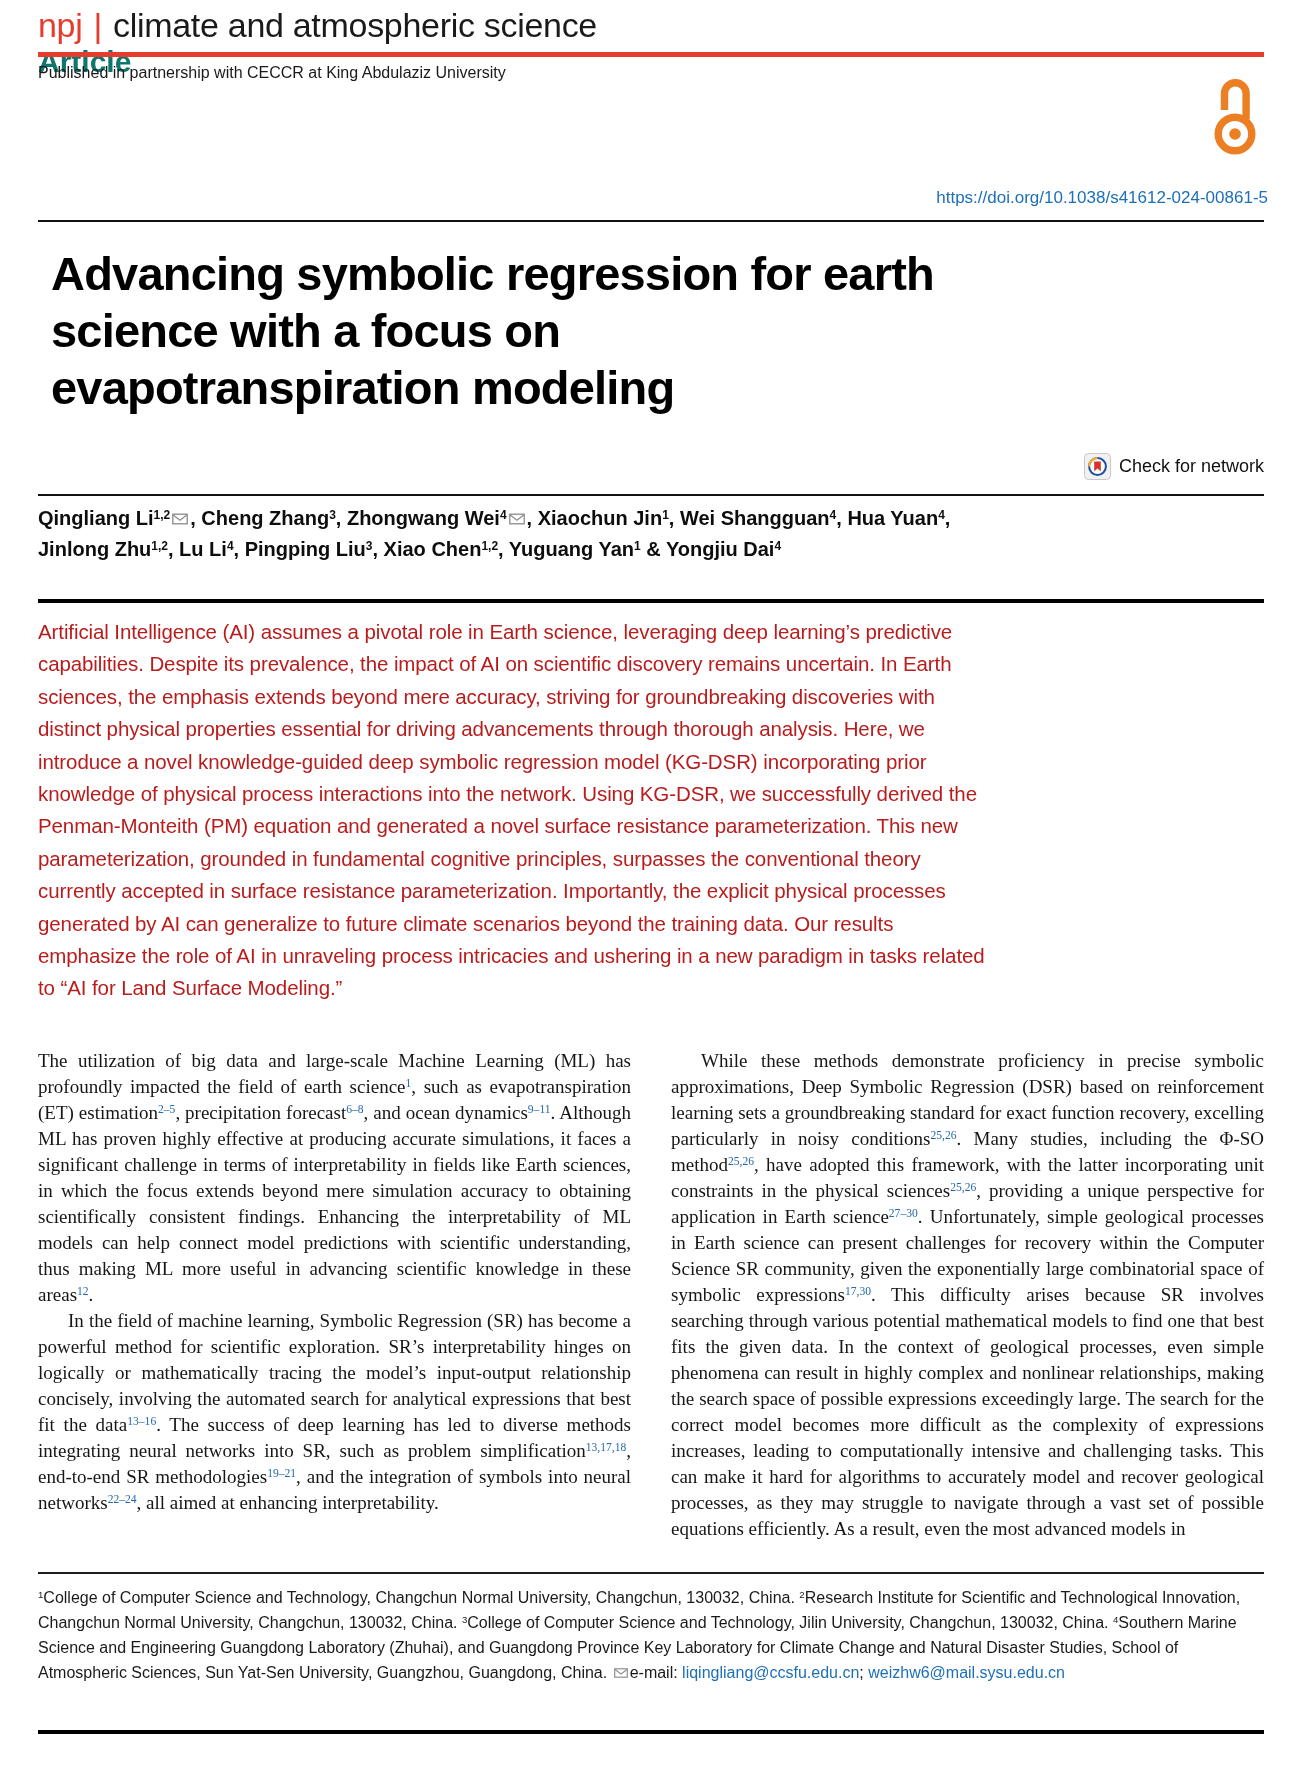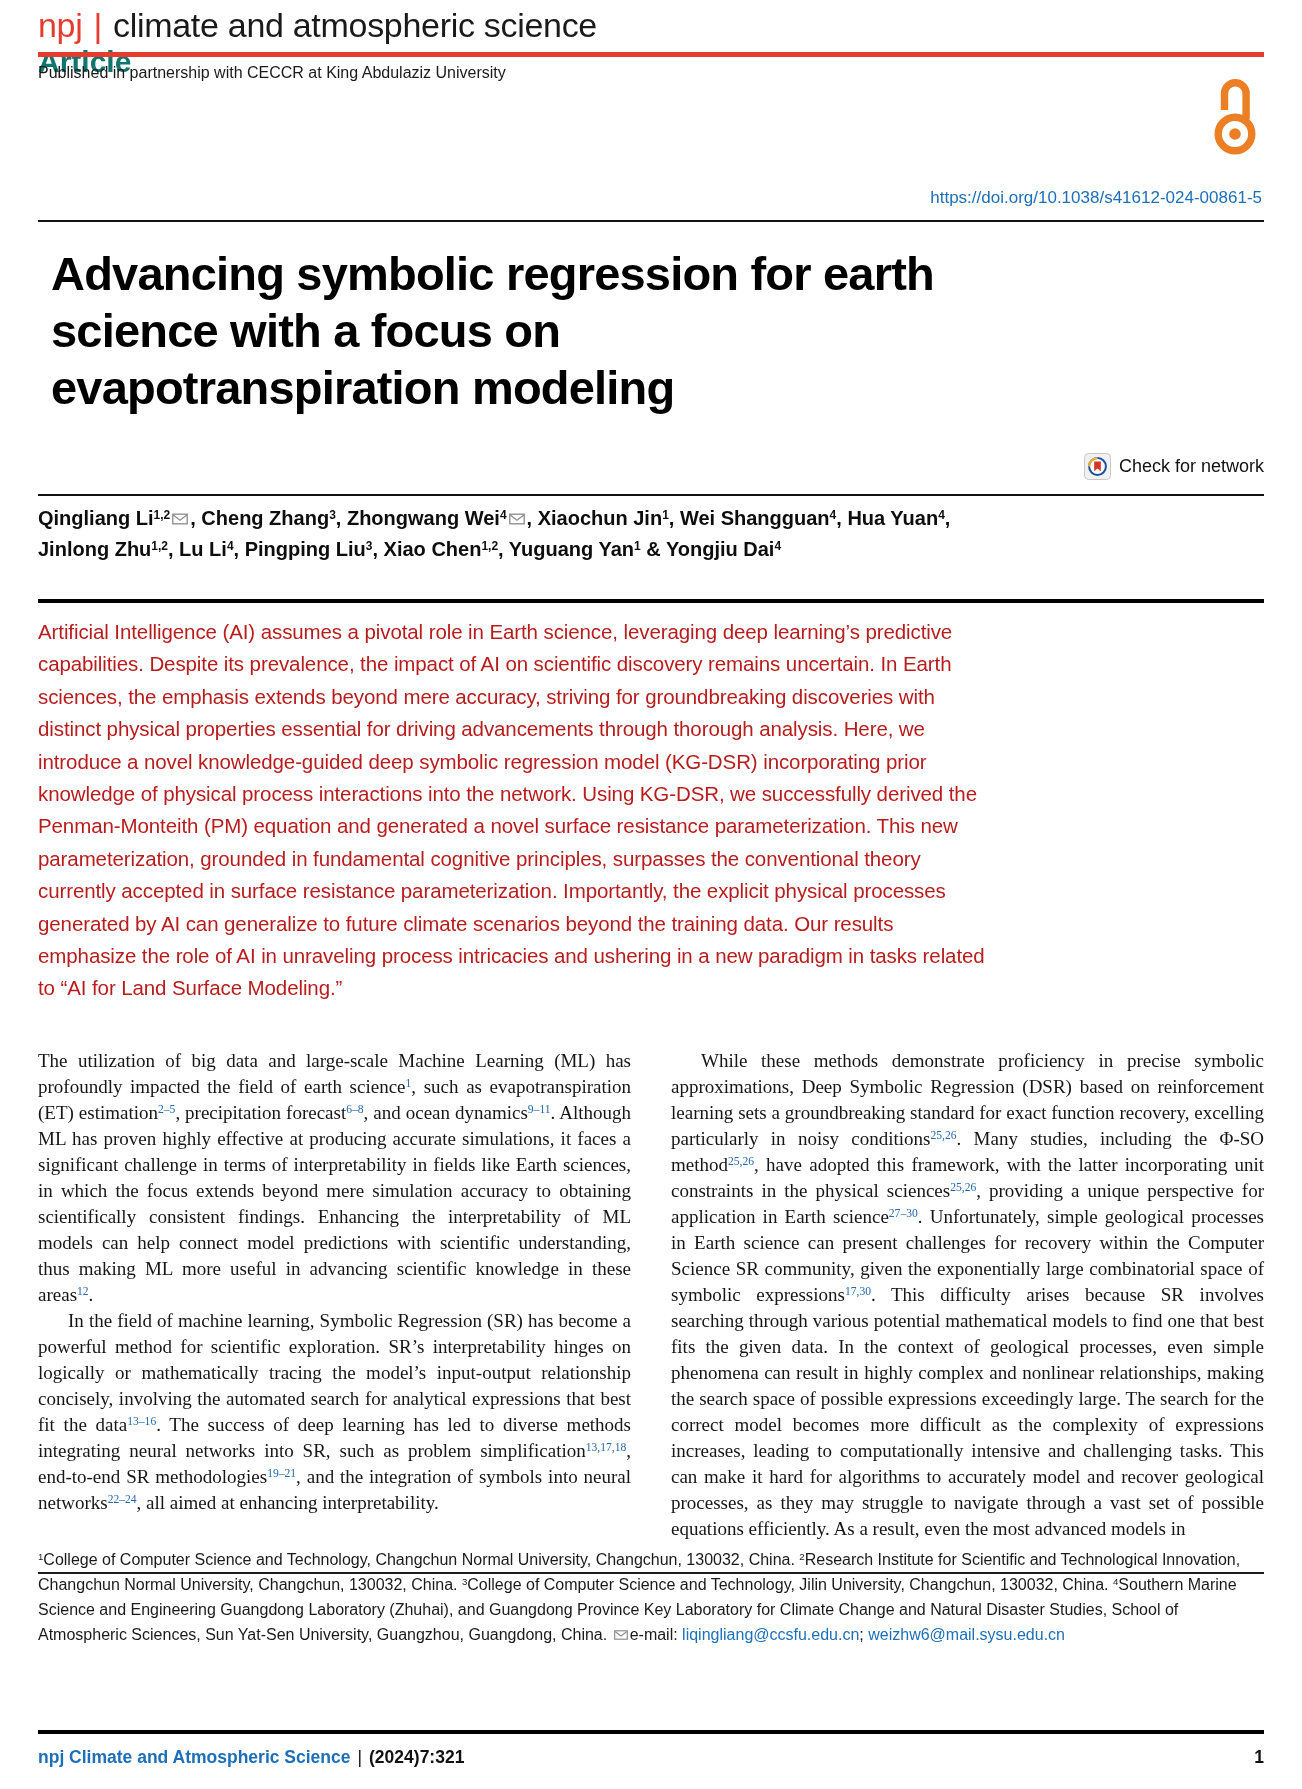--- a/index.html
+++ b/index.html
@@ -20,21 +20,21 @@
   .logo .npj{color:#e63c2f;}
   .logo .pipe{color:#e63c2f;font-weight:300;margin:0 11px;}
   .logo .jname{color:#1a1a1a;}
   .article-type{font-size:30px;font-weight:700;color:#0f766e;}
   .red-rule{position:absolute;top:52px;left:38px;right:38px;height:5px;background:#e63c2f;}
   .partnership{position:absolute;top:64px;left:38px;font-size:16px;color:#1a1a1a;}
   .oa-badge{position:absolute;top:72px;right:44px;width:46px;height:90px;}
   .oa-badge svg{width:100%;height:100%;}
   
   .doi{
-    position:absolute;top:188px;right:40px;
+    position:absolute;top:188px;right:34px;
     font-size:17px;color:#1d6fb8;text-decoration:none;cursor:pointer;
   }
   .rule-thin1{position:absolute;top:220px;left:38px;right:38px;height:2px;background:#111;}
   .title{
     position:absolute;top:232px;left:38px;width:1010px;margin:13px;
     font-size:47px;line-height:57px;font-weight:700;color:#000;
     letter-spacing:-0.8px;
   }
   
   .check-updates{
@@ -67,21 +67,21 @@
     display:flex;gap:40px;
     font-family:"Liberation Serif", serif;
     font-size:19px;line-height:26px;color:#161616;
   }
   .col{flex:1 1 0;min-width:0;}
   .para{margin:0;text-align:justify;}
   .para.indent{text-indent:30px;}
   
   .fn-rule{position:absolute;top:1572px;left:38px;right:38px;height:2px;background:#1c1c1c;}
   .footnote{
-    position:absolute;top:1547px;left:38px;width:1226px;
+    position:absolute;top:1585px;left:38px;width:1226px;
     font-size:16px;line-height:25px;color:#1a1a1a;
   }
   .footnote .env{width:14px;height:10px;}
   .mail{color:#1d6fb8;text-decoration:none;cursor:pointer;}
   
   .footer-rule{position:absolute;top:1730px;left:38px;right:38px;height:4px;background:#000;}
   .footer{
     position:absolute;top:1747px;left:38px;right:38px;
     display:flex;justify-content:space-between;align-items:baseline;
     font-size:17.5px;font-weight:700;
@@ -164,20 +164,14 @@
 
   <div class="fn-rule"></div>
 
   <div class="footnote"><sup class="aff">1</sup><span>College of Computer Science and Technology, Changchun Normal University, Changchun, 130032, China. </span><sup class="aff">2</sup><span>Research Institute for Scientific and Technological Innovation, Changchun Normal University, Changchun,  130032, China. </span><sup class="aff">3</sup><span>College of Computer Science and Technology, Jilin University, Changchun, 130032, China. </span><sup class="aff">4</sup><span>Southern Marine Science and Engineering Guangdong Laboratory (Zhuhai), and Guangdong Province Key Laboratory for Climate Change and Natural Disaster Studies, School of Atmospheric Sciences, Sun Yat-Sen University, Guangzhou, Guangdong, China. </span><svg class="env" viewBox="0 0 20 14">
         <rect x="1" y="1" width="18" height="12"></rect>
         <path d="M1.5 2 10 8.5 18.5 2"></path>
       </svg><span>e-mail: </span><a class="mail">liqingliang@ccsfu.edu.cn</a><span>; </span><a class="mail">weizhw6@mail.sysu.edu.cn</a></div>
 
   <div class="footer-rule"></div>
 
-  <footer class="footer">
-    <div class="foot-left">
-      <span class="fjournal">npj Climate and Atmospheric Science</span><span class="fsep">|</span><span class="fcit">(2024)7:321</span>
-    </div>
-    <div class="fpage">1</div>
-  </footer>
 
 </div>
 
 </body></html>

